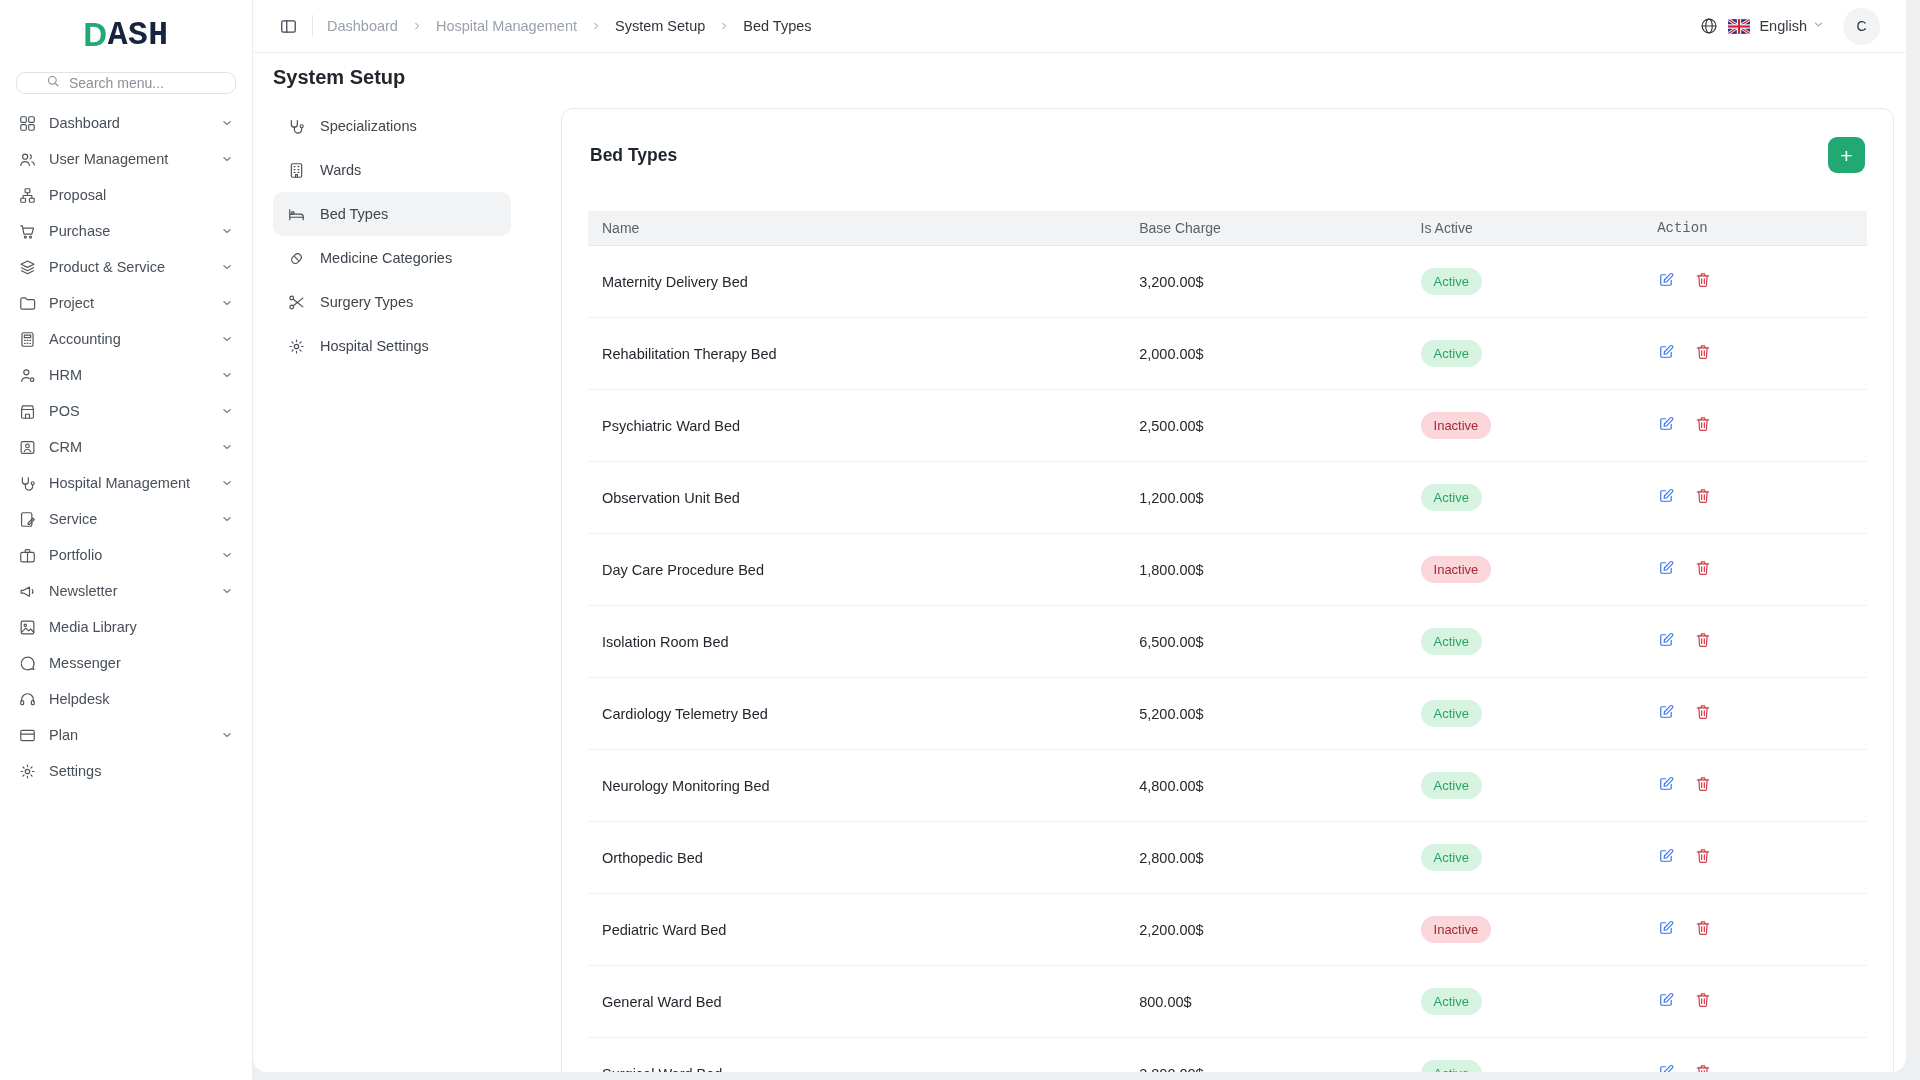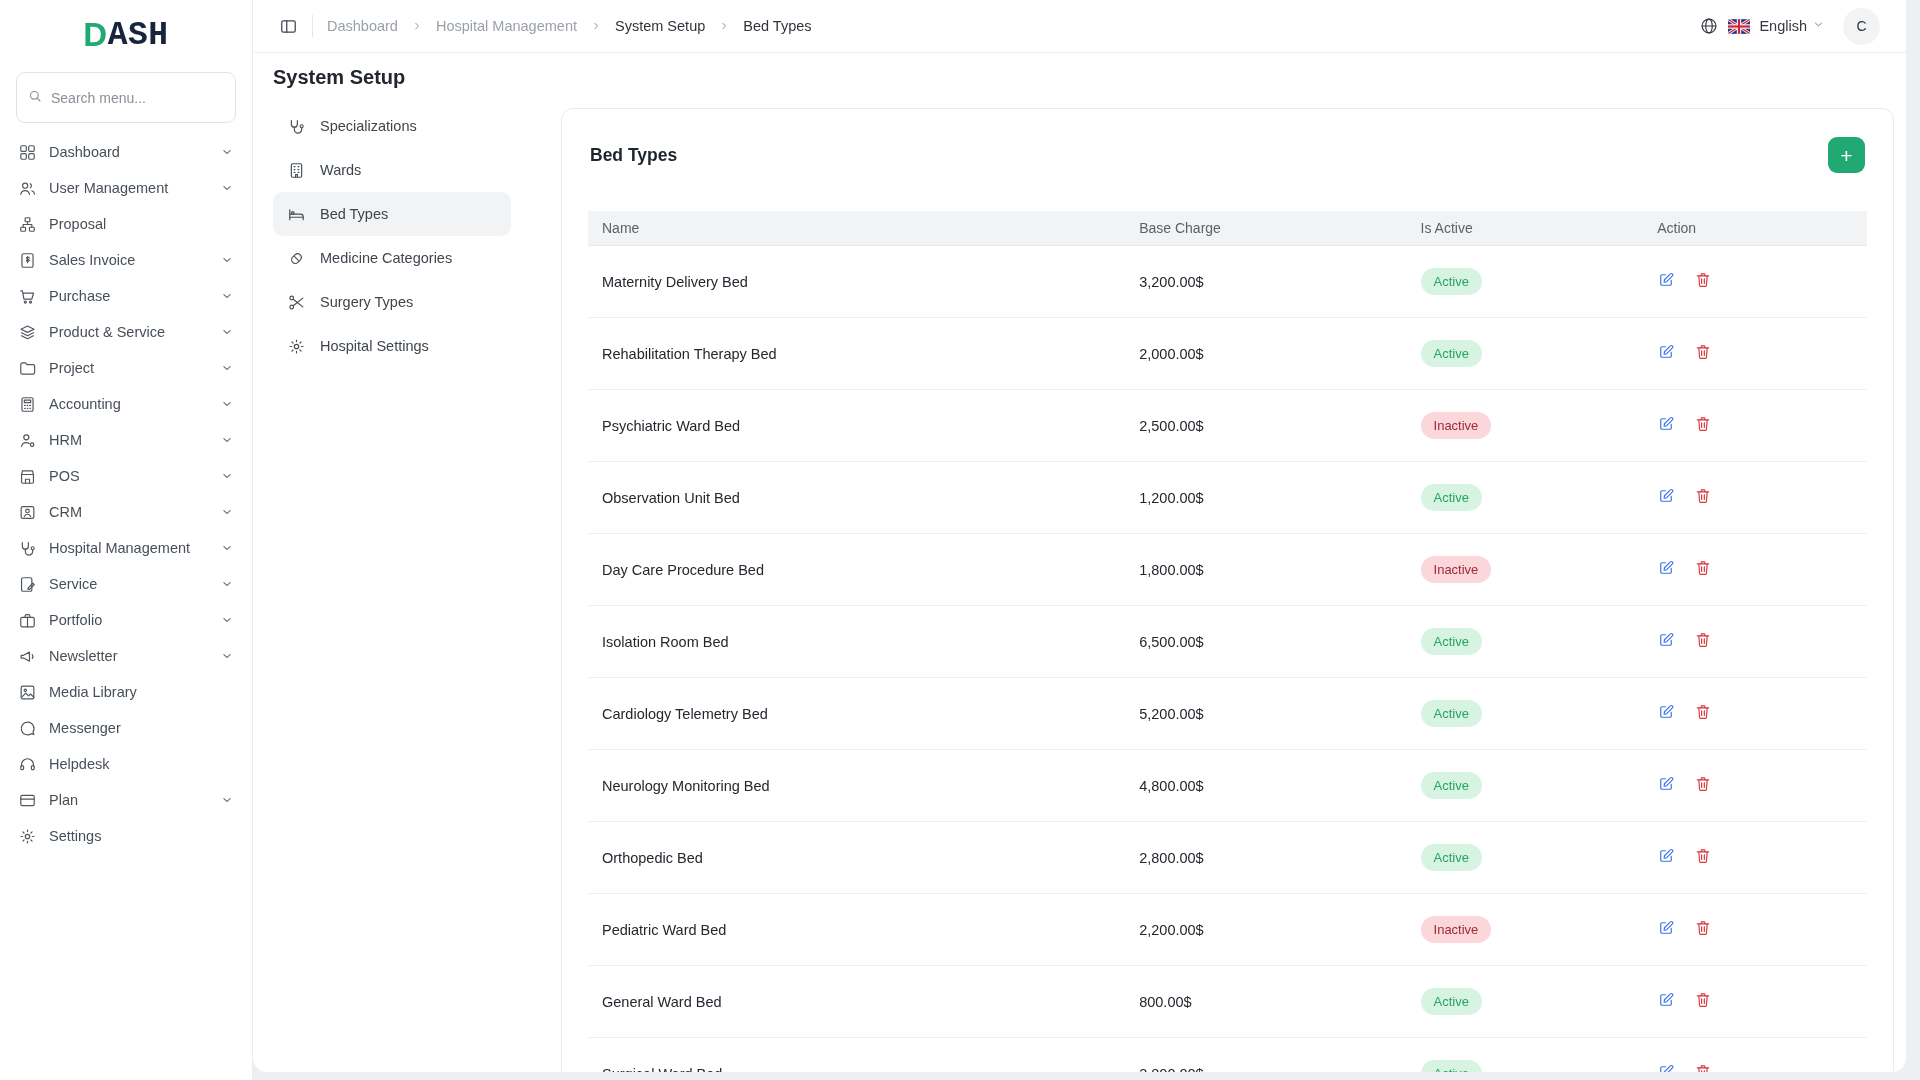--- a/index.html
+++ b/index.html
@@ -18,23 +18,23 @@
     background:#fff; border-right:1px solid #ebedf0;
     display:flex; flex-direction:column;
   }
   .logo {
     height:70px; display:flex; align-items:center; justify-content:center;
     font-size:33px; font-weight:bold; letter-spacing:.5px;
   }
   .logo .logo-d { color:var(--accent); }
   .logo .logo-rest { color:#16243c;font-family:Liberation Mono, monospace; }
   .search-box {
-    margin:2px 16px 0; height:51px;
+    margin:2px 16px 0; height:22px;
     border:1px solid #dfe3e8; border-radius:9px;
-    display:flex; align-items:center; gap:8px; padding:0 10px; color:#8a9099;
+    display:flex; align-items:center; gap:8px; padding:0 28px; color:#8a9099;
   }
   .search-box svg { width:16px; height:16px; flex:none; }
   .search-box input {
     border:none; outline:none; background:transparent;
     font-family:inherit; font-size:14px; color:#495057; width:100%;
   }
   .search-box input::placeholder { color:#8a9099; }
   .nav { flex:1; padding:11px 10px; overflow:hidden; }
   .nav-item {
     display:flex; align-items:center; gap:12px;
@@ -109,21 +109,21 @@
   }
   .table-wrap { padding:38px 26px 26px; }
   table { width:100%; border-collapse:collapse; }
   thead th {
     background:#f1f3f4; text-align:left; font-size:14px; font-weight:normal;
     color:#5a626b; padding:9px 14px; border-bottom:1px solid #e7eaec;
   }
   th.col-name   { width:42%; }
   th.col-charge { width:22%; }
   th.col-active { width:18.5%; }
-  th.col-action { width:17.5%; }
+  th.col-action { width:17.5%;font-family:Liberation Mono, monospace; }
   tbody td {
     padding:22px 14px; border-bottom:1px solid #eef0f2;
     font-size:14.5px; color:#23282e;
   }
   .badge {
     display:inline-block; padding:6px 13px; border-radius:999px; font-size:13px;
   }
   .badge.active   { background:var(--badge-active-bg);   color:var(--badge-active-text); }
   .badge.inactive { background:var(--badge-inactive-bg); color:var(--badge-inactive-text); }
   .row-actions { display:flex; align-items:center; gap:19px; }
@@ -185,35 +185,20 @@
         <div class="nav-item">
           <span class="icn">
             <svg viewBox="0 0 24 24" fill="none" stroke="currentColor" stroke-width="1.5" stroke-linecap="round" stroke-linejoin="round">
               <rect x="9" y="3.5" width="6" height="5" rx="1"></rect>
               <rect x="3.5" y="15.5" width="6" height="5" rx="1"></rect>
               <rect x="14.5" y="15.5" width="6" height="5" rx="1"></rect>
               <path d="M12 8.5v3.5M6.5 15.5V12h11v3.5"></path>
             </svg>
           </span>
           <span>Proposal</span>
-        </div>
-        <div class="nav-item">
-          <span class="icn">
-            <svg viewBox="0 0 24 24" fill="none" stroke="currentColor" stroke-width="1.5" stroke-linecap="round" stroke-linejoin="round">
-              <rect x="5" y="3.5" width="14" height="17" rx="2"></rect>
-              <path d="M14.3 8.8c-.4-.9-3.3-1.1-3.5.4-.2 1.7 3.7.9 3.5 2.7-.2 1.4-3 1.3-3.6.3"></path>
-              <path d="M12 7.2v7.6"></path>
-            </svg>
-          </span>
-          <span>Sales Invoice</span>
-          <span class="chev">
-            <svg viewBox="0 0 24 24" fill="none" stroke="currentColor" stroke-width="2" stroke-linecap="round" stroke-linejoin="round">
-              <path d="M6.5 9.5l5.5 5 5.5-5"></path>
-            </svg>
-          </span>
         </div>
         <div class="nav-item">
           <span class="icn">
             <svg viewBox="0 0 24 24" fill="none" stroke="currentColor" stroke-width="1.5" stroke-linecap="round" stroke-linejoin="round">
               <path d="M3.5 5h2l2 10.2h10l2.1-7.4H6.6"></path>
               <circle cx="9.3" cy="19" r="1.3"></circle>
               <circle cx="15.8" cy="19" r="1.3"></circle>
             </svg>
           </span>
           <span>Purchase</span>

